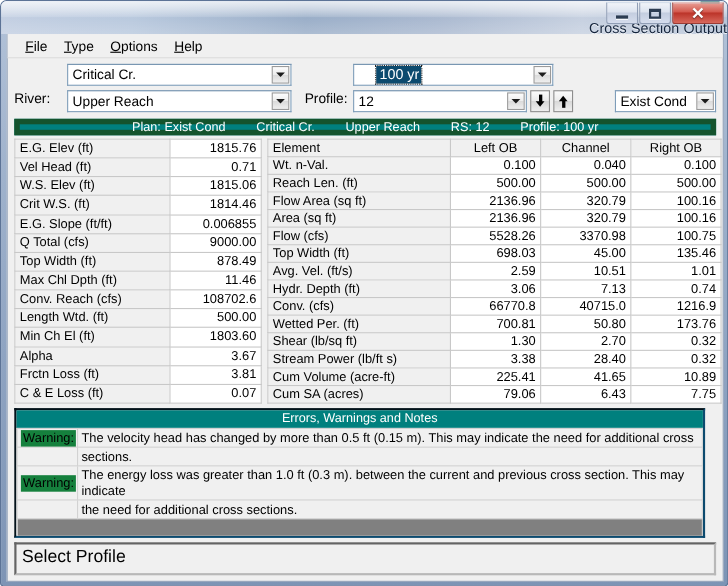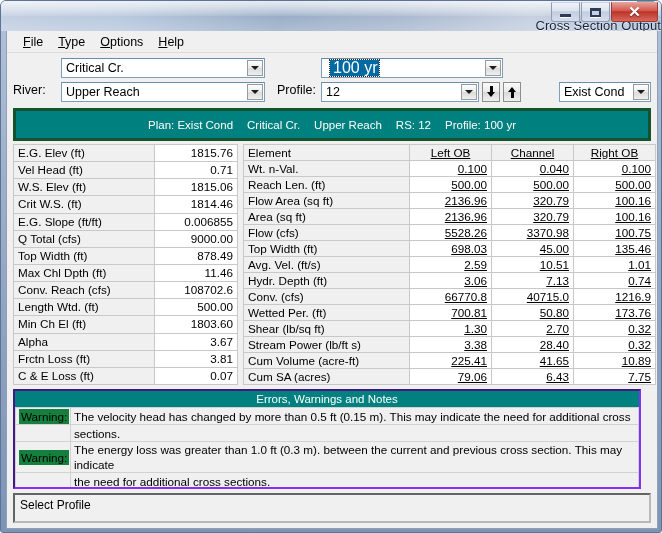--- a/index.html
+++ b/index.html
@@ -158,26 +158,26 @@
     width:0;height:0;
     border-left:4px solid transparent;
     border-right:4px solid transparent;
     border-top:4px solid #1c1c1c;
     display:block;
   }
   .combo.focused {
     padding-left: 0;
   }
   .combo.focused .hl {
-    background: #0369a1;
+    background: #0c4a6e;
     color: #ffffff;
     outline: 1px dotted #262626;
     padding: 1px 2px 1px 3px;
-    margin-left: 8px;
-    font-size: 16px;
+    margin-left: 20px;
+    font-size: 13px;
     line-height: 14px;
   }
 
   .c-river   { width: 204px; }
   .c-profile { width: 182px; }
   .c-reach   { width: 204px; }
   .c-rs      { width: 158px; }
   .c-plan    { flex: 1 1 auto; min-width: 0; }
 
   .navbtn {
@@ -197,27 +197,27 @@
   }
   .navbtn.up .stem { bottom:0; height:7px; }
   .navbtn.up .head {
     position:absolute; left:0; bottom:6px; width:0;height:0;
     border-left:4.5px solid transparent; border-right:4.5px solid transparent; border-bottom:5px solid #000;
   }
 
   
   #ctxbar {
     margin: 1px 6px 3px 6px;
-    height: 33px;
+    height: 15px;
     background: #00807e;
     color: #ffffff;
     font-size: 11.5px;
     display: flex; align-items: center; justify-content: center;
-    gap: 14px;
-    border: 3px solid #14532d;
+    gap: 28px;
+    border: 5px solid #14532d;
     flex: 0 0 auto;
     white-space: nowrap;
   }
   #ctxbar span { display:inline-block; }
 
   
   #tables {
     display: flex;
     padding: 0 6px;
     gap: 5px;
@@ -243,26 +243,26 @@
   .t-left { width: 226px; }
   .t-left td.k { width: 141px; background: #f0f0f0; }
   .t-left td.v { width: 83px; background: #ffffff; text-align: right; }
 
   .t-right { width: 414px; }
   .t-right th { background: #f0f0f0; text-align: center; }
   .t-right th.eh { text-align: left; }
   .t-right td.k { background: #f0f0f0; }
   .t-right td.n { background: #ffffff; text-align: right; }
   .col-el { width: 166px; }
-  .col-ob { width: 82px; text-decoration: underline; }
+  .col-ob { width: 82px; }
 
   
   #warn-wrap {
     margin: 4px 16px 0 6px;
-    border: 2px solid #6d28d9;
+    border: 2px solid #0c4a6e;
     border-style: inset;
     background: #f0f0f0;
     flex: 1 1 auto;
     display: flex;
     flex-direction: column;
     min-height: 0;
   }
   #warn-head {
     background: #00807e;
     color: #fff;
@@ -292,21 +292,21 @@
   }
   td.wtxt { background: #f0f0f0; }
   tr.filler td { background: #808080; height: 17px; }
 
   
   #statusbar {
     margin: 4px 6px 5px 6px;
     height: 30px;
     border: 2px inset #b8b8b8;
     background: #f0f0f0;
-    font-size: 12px;
+    font-size: 16px;
     color: #000;
     padding: 3px 5px;
     flex: 0 0 auto;
   }
 </style>
 </head>
 <body>
 
 <div id="window">
 

